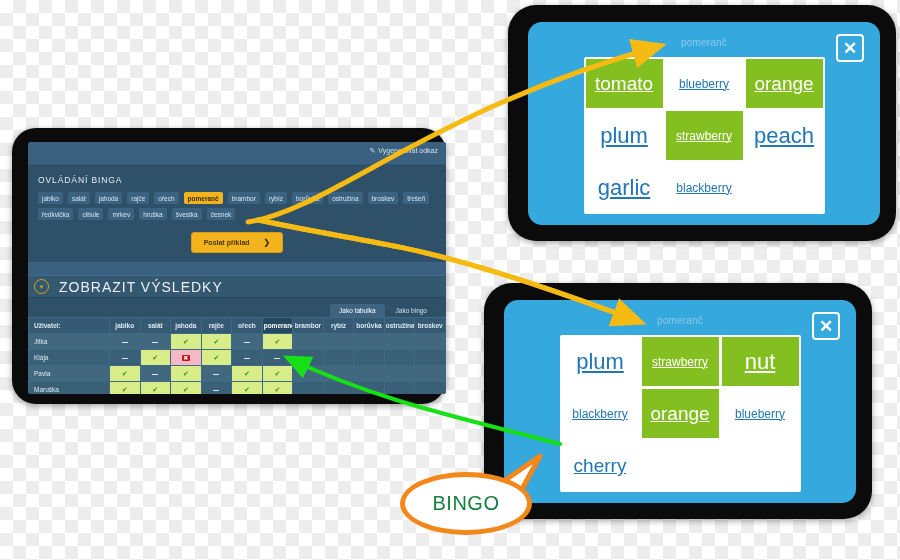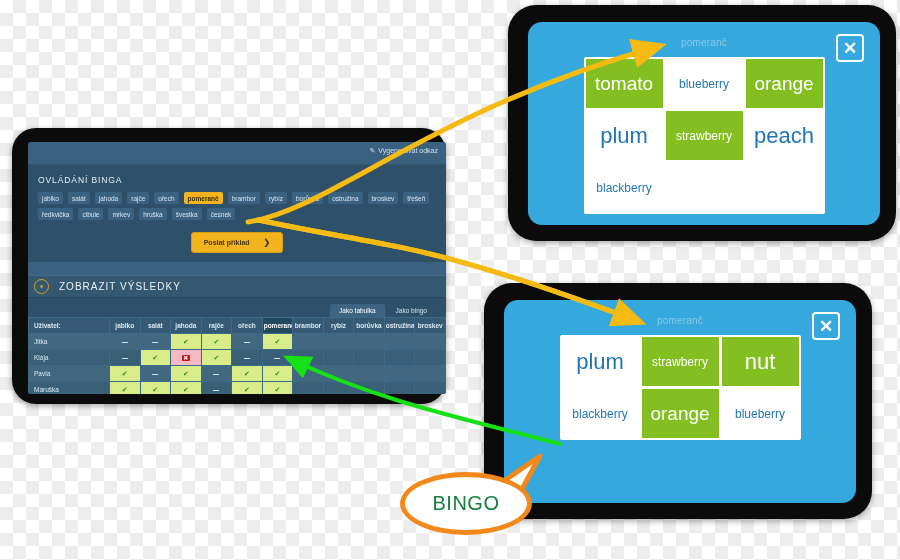--- a/index.html
+++ b/index.html
@@ -37,21 +37,21 @@
     margin-top:15px;
   }
   .bingo-grid{
     width:237px;margin:9px auto 0;background:#ffffff;padding:2px;
     display:grid;grid-template-columns:repeat(3,1fr);grid-auto-rows:49px;gap:3px;
     border-radius:2px;
   }
   .bingo-cell{
     display:flex;align-items:center;justify-content:center;
     background:#ffffff;color:#2176b5;text-align:center;line-height:1;
-    overflow:hidden;padding:0 14px;
+    overflow:hidden;padding:0 14px;text-decoration:underline;
   }
   .bingo-cell.marked{background:#84bf21;color:#ffffff;}
   .bingo-cell.s-lg{font-size:22px;}
   .bingo-cell.s-md{font-size:19px;}
   .bingo-cell.s-sm{font-size:12px;}
   .close-btn{
     position:absolute;right:16px;top:12px;width:24px;height:24px;
     border:2px solid #ffffff;border-radius:4px;
     display:flex;align-items:center;justify-content:center;
     color:#ffffff;font-size:17px;font-weight:bold;line-height:1;
@@ -83,21 +83,21 @@
   .spacer{height:13px;background:#3b6180;}
 
   .sect-head{
     height:21px;background:#34586f;display:flex;align-items:center;gap:10px;padding-left:6px;
     border-top:1px solid #436a85;border-bottom:1px solid #27465c;
   }
   .circ{
     width:13px;height:13px;border-radius:50%;border:1px solid #d6a41c;color:#d6a41c;
     font-size:7px;display:flex;align-items:center;justify-content:center;flex:none;
   }
-  .sect-label{font-size:10px;color:#e9f1f6;letter-spacing:1px;}
+  .sect-label{font-size:14px;color:#e9f1f6;letter-spacing:1px;}
 
   .results-body{background:#2e5068;padding:6px 0 0;}
   .view-tabs{display:flex;justify-content:flex-end;padding-right:10px;gap:2px;}
   .vtab{font-size:6.5px;color:#cfe0ec;padding:3px 9px;border-radius:3px 3px 0 0;cursor:pointer;}
   .vtab.active{background:#3d6582;color:#ffffff;}
 
   table.results{border-collapse:collapse;width:418px;table-layout:fixed;}
   table.results th,table.results td{
     font-size:6.5px;border:1px solid #3d6a87;height:13px;text-align:center;color:#dbe8f1;
     overflow:hidden;white-space:nowrap;
@@ -268,36 +268,38 @@
   <div class="tablet-screen" id="screen-top-right">
     <div class="close-btn">✕</div>
     <div class="card-title">pomeranč</div>
     <div class="bingo-grid" id="grid-top">
         <div class="bingo-cell s-md marked">tomato</div>
         <div class="bingo-cell s-sm">blueberry</div>
         <div class="bingo-cell s-md marked">orange</div>
         <div class="bingo-cell s-lg">plum</div>
         <div class="bingo-cell s-sm marked">strawberry</div>
         <div class="bingo-cell s-lg">peach</div>
+        <div class="bingo-cell s-lg">garlic</div>
         <div class="bingo-cell s-sm">blackberry</div>
       </div>
   </div>
 </div>
 
 <div class="tablet" id="tablet-bottom-right">
   <div class="tablet-screen" id="screen-bottom-right">
     <div class="close-btn">✕</div>
     <div class="card-title">pomeranč</div>
     <div class="bingo-grid" id="grid-bottom">
         <div class="bingo-cell s-lg">plum</div>
         <div class="bingo-cell s-sm marked">strawberry</div>
         <div class="bingo-cell s-lg marked">nut</div>
         <div class="bingo-cell s-sm">blackberry</div>
         <div class="bingo-cell s-md marked">orange</div>
         <div class="bingo-cell s-sm">blueberry</div>
+        <div class="bingo-cell s-md">cherry</div>
       </div>
   </div>
 </div>
 
 <svg class="layer" viewBox="0 0 900 560">
   <defs>
     <marker id="ahY" markerWidth="7" markerHeight="7" refX="5.6" refY="3" orient="auto">
       <path d="M0,0 L7,3 L0,6 z" fill="#f5bb12"></path>
     </marker>
     <marker id="ahG" markerWidth="7" markerHeight="7" refX="5.6" refY="3" orient="auto">

